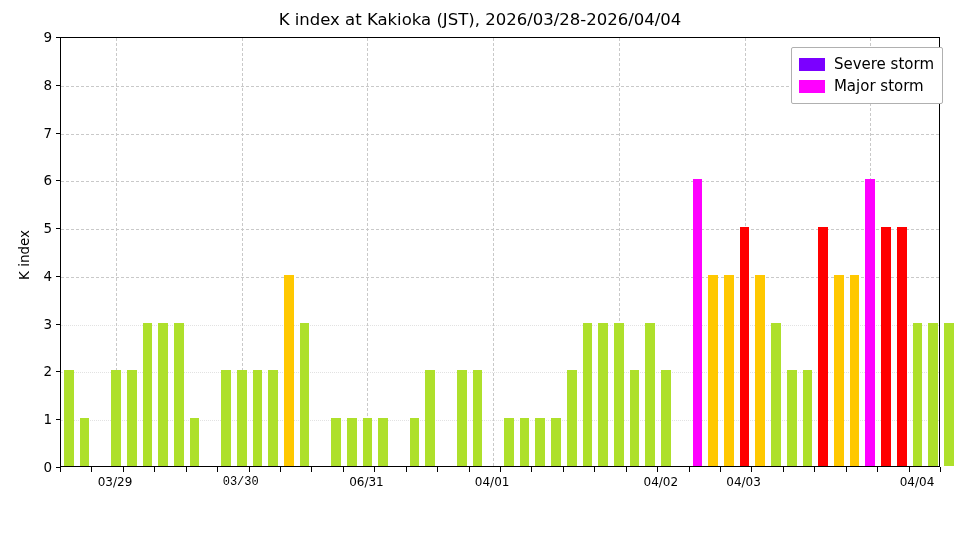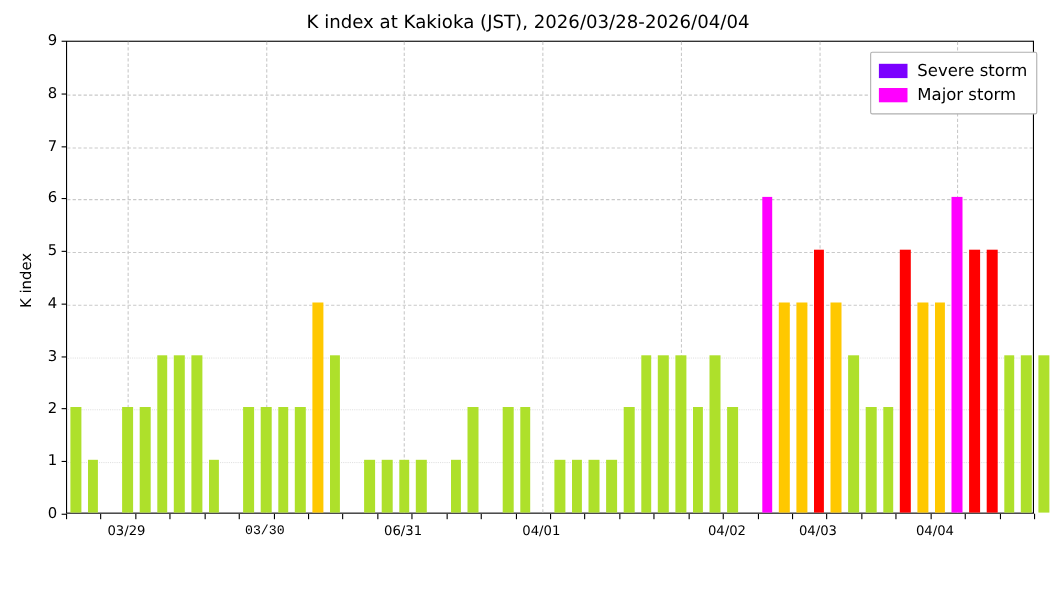--- a/index.html
+++ b/index.html
@@ -90,21 +90,21 @@
       <div class="xtickmark" style="left: 845.714px; top: 467px;"></div>
       <div class="xtickmark" style="left: 877.143px; top: 467px;"></div>
       <div class="xtickmark" style="left: 908.571px; top: 467px;"></div>
       <div class="xtickmark" style="left: 940px; top: 467px;"></div>
       <div class="xtick" style="left: 115px; top: 475px;">03/29</div>
       <div class="xtick" style="left: 240.714px; top: 475px; font-family: Liberation Mono, monospace;">03/30</div>
       <div class="xtick" style="left: 366.429px; top: 475px;">06/31</div>
       <div class="xtick" style="left: 492.143px; top: 475px;">04/01</div>
       <div class="xtick" style="left: 617.857px; top: 475px; margin-left: 43px;">04/02</div>
       <div class="xtick" style="left: 743.571px; top: 475px;">04/03</div>
-      <div class="xtick" style="left: 850px; top: 475px;">04/04</div>
+      <div class="xtick" style="left: 917px; top: 475px;">04/04</div>
     </div>
 
   <div id="plot">
     <div id="grid">
         <div class="gridh minor" style="top: 382.222px;"></div>
         <div class="gridh minor" style="top: 334.444px;"></div>
         <div class="gridh minor" style="top: 286.667px;"></div>
         <div class="gridh" style="top: 238.889px;"></div>
         <div class="gridh" style="top: 191.111px;"></div>
         <div class="gridh" style="top: 143.333px;"></div>

